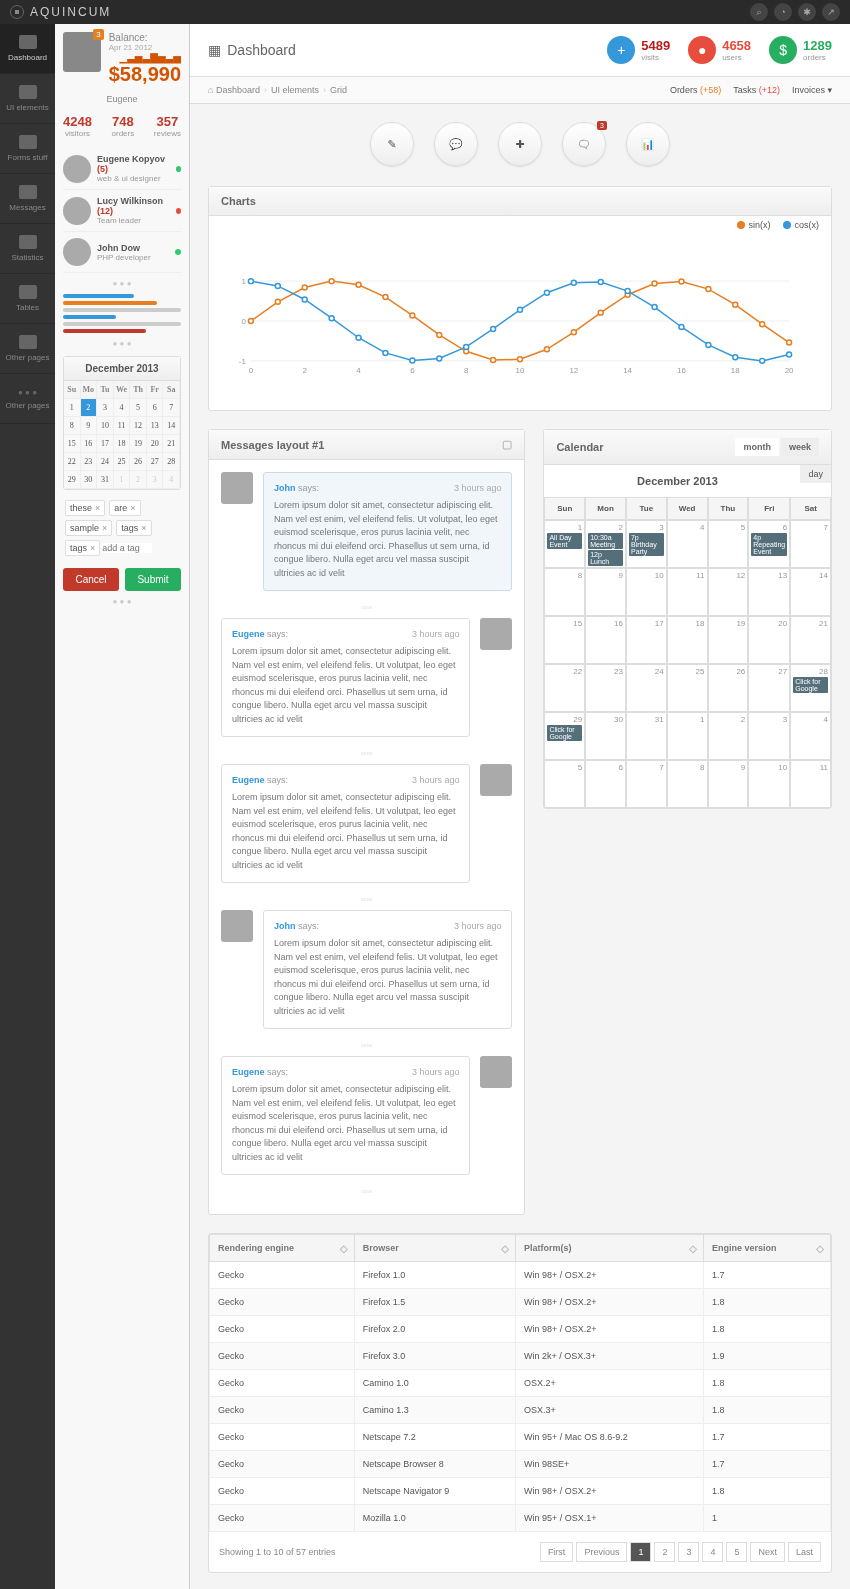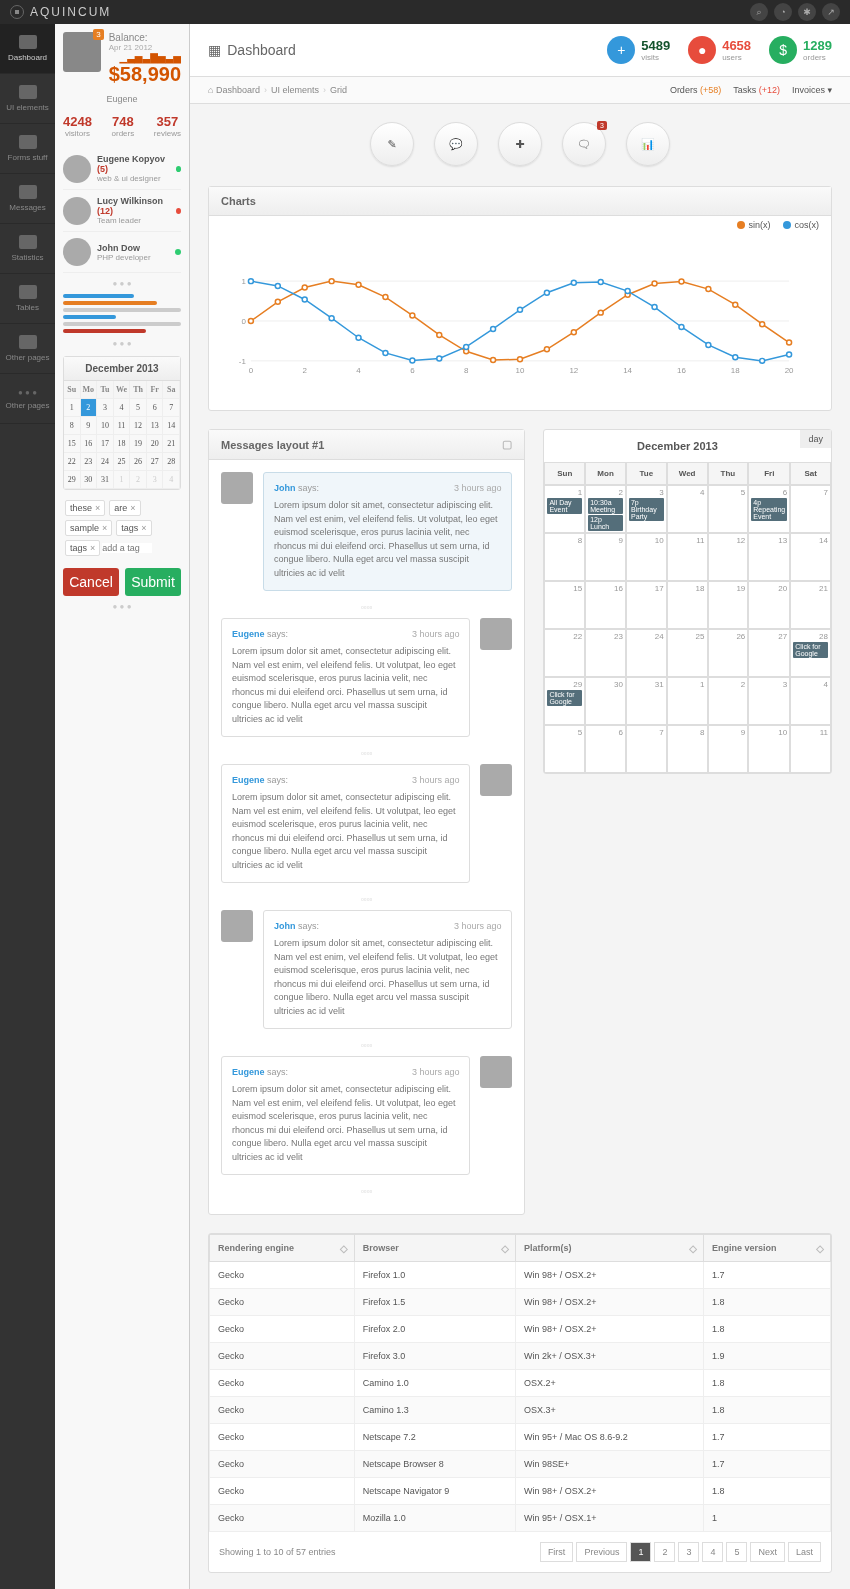--- a/index.html
+++ b/index.html
@@ -38,21 +38,21 @@
 .cal-head { background: linear-gradient(#fafafa,#eee); padding: 6px; text-align: center; font-size: 10px; font-weight: bold; border-bottom: 1px solid #ddd; }
 .cal-grid { display: grid; grid-template-columns: repeat(7,1fr); font-size: 8px; font-family: Liberation Serif, serif; }
 .cal-grid div { padding: 4px 2px; text-align: center; border-right: 1px solid #eee; border-bottom: 1px solid #eee; }
 .cal-grid .dh { background: #f5f5f5; font-weight: bold; color: #888; }
 .cal-grid .sel { background: #3498db; color: #fff; }
 .cal-grid .mut { color: #ccc; }
 .tags { margin-top: 8px; font-size: 9px; }
 .tag { display: inline-block; background: #fff; border: 1px solid #ddd; padding: 2px 4px; margin: 2px; border-radius: 2px; }
 .tag-x { color: #999; margin-left: 3px; }
 .btn-row { display: flex; gap: 6px; margin-top: 10px; }
-.btn { flex: 1; padding: 6px; border: none; border-radius: 3px; color: #fff; font-size: 14px; cursor: pointer; }
+.btn { flex: 1; padding: 6px; border: none; border-radius: 3px; color: #fff; font-size: 10px; cursor: pointer; }
 .btn-cancel { background: #c0392b; }
 .btn-submit { background: #27ae60; }
 .main { flex: 1; background: #f4f4f4; }
 .main-head { display: flex; justify-content: space-between; align-items: center; padding: 12px 18px; background: #fff; border-bottom: 1px solid #ddd; }
 .page-title { font-size: 14px; color: #666; display: flex; align-items: center; gap: 6px; }
 .head-stats { display: flex; gap: 18px; }
 .hstat { display: flex; align-items: center; gap: 6px; }
 .hstat-circ { width: 28px; height: 28px; border-radius: 50%; display: flex; align-items: center; justify-content: center; color: #fff; font-size: 14px; }
 .hc-blue { background: #3498db; } .hc-red { background: #e74c3c; } .hc-green { background: #27ae60; }
 .hstat-num { font-size: 13px; font-weight: bold; }
@@ -278,21 +278,21 @@
   <div class="main">
     <div class="main-head">
       <div class="page-title">
         <span>▦</span>
         <span>Dashboard</span>
       </div>
       <div class="head-stats" id="head-stats">
           <div class="hstat">
             <div class="hstat-circ hc-blue">+</div>
             <div>
-              <div class="hstat-num" style="color:#14532d">5489</div>
+              <div class="hstat-num" style="color:#b91c1c">5489</div>
               <div class="hstat-lbl">visits</div>
             </div>
           </div>
           <div class="hstat">
             <div class="hstat-circ hc-red">●</div>
             <div>
               <div class="hstat-num" style="color:#e74c3c">4658</div>
               <div class="hstat-lbl">users</div>
             </div>
           </div>
@@ -458,20 +458,27 @@
                     </div>
                     <div class="msg-text">Lorem ipsum dolor sit amet, consectetur adipiscing elit. Nam vel est enim, vel eleifend felis. Ut volutpat, leo eget euismod scelerisque, eros purus lacinia velit, nec rhoncus mi dui eleifend orci. Phasellus ut sem urna, id congue libero. Nulla eget arcu vel massa suscipit ultricies ac id velit</div>
                   </div>
                 </div>
                 <div class="dots">▫▫▫▫</div>
               </div>
           </div>
         </div>
         <div class="col-r">
           <div class="panel">
+            <div class="panel-head cal2-head">
+              <span>Calendar</span>
+              <div class="cal2-tabs" id="cal2-tabs">
+                  <span class="cal2-tab active">month</span>
+                  <span class="cal2-tab ">week</span>
+                </div>
+            </div>
             <div>
               <span class="day-btn">day</span>
               <div class="cal2-title">December 2013</div>
             </div>
             <div class="cal2-grid" id="cal2-grid">
                 <div class="dh2">Sun</div>
                 <div class="dh2">Mon</div>
                 <div class="dh2">Tue</div>
                 <div class="dh2">Wed</div>
                 <div class="dh2">Thu</div>

